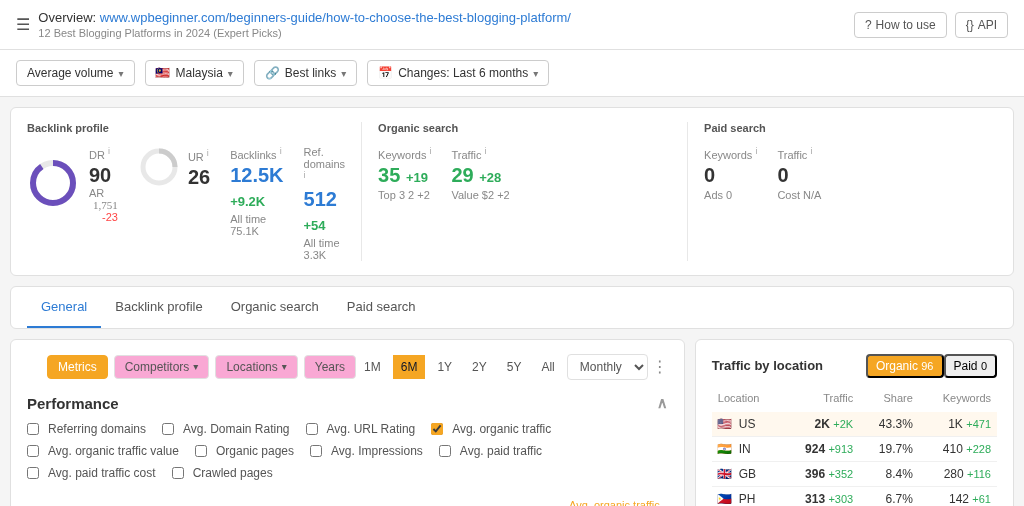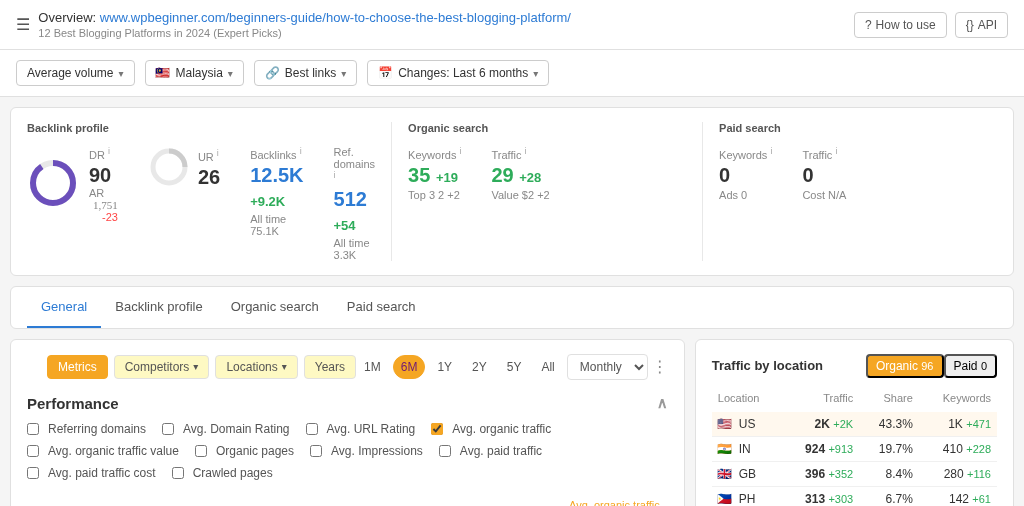--- a/index.html
+++ b/index.html
@@ -19,21 +19,21 @@
     
     .filter-bar { background: #fff; border-bottom: 1px solid #e0e0e0; padding: 10px 16px; display: flex; align-items: center; gap: 10px; }
     .filter-btn { background: #fff; border: 1px solid #ccc; border-radius: 4px; padding: 5px 10px; cursor: pointer; font-size: 12px; color: #333; display: flex; align-items: center; gap: 5px; }
     .filter-btn .arrow { font-size: 10px; color: #777; }
 
     
     .stats-section { background: #fff; margin: 10px 10px 0; border: 1px solid #e0e0e0; border-radius: 6px; padding: 14px 16px; display: flex; gap: 0; }
     .stats-block { flex: 1; border-right: 1px solid #e8e8e8; padding-right: 16px; margin-right: 16px; }
     .stats-block:last-child { border-right: none; padding-right: 0; margin-right: 0; }
     .stats-block-title { font-size: 11px; font-weight: 600; color: #555; margin-bottom: 12px; }
-    .stats-row { display: flex; align-items: flex-start; gap: 30px; }
+    .stats-row { display: flex; align-items: flex-start; gap: 20px; }
     .stat-item { display: flex; flex-direction: column; }
     .stat-label { font-size: 11px; color: #888; margin-bottom: 2px; }
     .stat-label sup { font-size: 9px; color: #aaa; }
     .stat-value { font-size: 20px; font-weight: 700; color: #333; line-height: 1.2; }
     .stat-value.blue { color: #2d7bd4; }
     .stat-value.green { color: #2eac5a; }
     .stat-sub { font-size: 11px; color: #888; margin-top: 2px; }
     .stat-change { font-size: 11px; color: #f44; }
 
     
@@ -50,25 +50,25 @@
     .tab-item.active { color: #2d7bd4; border-bottom: 2px solid #2d7bd4; font-weight: 500; }
 
     
     .main-content { display: flex; gap: 10px; margin: 10px 10px 0; }
     .left-panel { flex: 1; background: #fff; border: 1px solid #e0e0e0; border-radius: 6px; padding: 14px 16px; min-height: 300px; }
     .right-panel { width: 380px; background: #fff; border: 1px solid #e0e0e0; border-radius: 6px; padding: 14px 16px; }
 
     
     .lp-controls { display: flex; align-items: center; justify-content: space-between; margin-bottom: 14px; margin-left: 20px; }
     .lp-controls-left { display: flex; gap: 6px; }
-    .ctrl-btn { background: #fef9c3; border: 1px solid #e0e0e0; border-radius: 4px; padding: 4px 10px; font-size: 12px; color: #555; cursor: pointer; display: flex; align-items: center; gap: 4px; }
+    .ctrl-btn { background: #f9a8d4; border: 1px solid #e0e0e0; border-radius: 4px; padding: 4px 10px; font-size: 12px; color: #555; cursor: pointer; display: flex; align-items: center; gap: 4px; }
     .ctrl-btn.active { background: #f5a623; color: #fff; border-color: #f5a623; }
     .lp-controls-right { display: flex; align-items: center; gap: 4px; }
     .time-btn { background: none; border: 1px solid transparent; border-radius: 4px; padding: 4px 7px; font-size: 12px; color: #555; cursor: pointer; }
-    .time-btn.active { background: #f5a623; color: #701a75; border-color: #f5a623; border-radius: 12px; }
+    .time-btn.active { background: #f5a623; color: #0f172a; border-color: #f5a623; border-radius: 0; }
     .period-select { background: #fff; border: 1px solid #e0e0e0; border-radius: 4px; padding: 4px 8px; font-size: 12px; color: #555; cursor: pointer; }
     .more-btn { background: none; border: none; font-size: 16px; color: #888; cursor: pointer; }
 
     
     .perf-title { font-size: 15px; font-weight: 600; margin-bottom: 10px; display: flex; align-items: flex-end; justify-content: space-between; }
     .perf-checkboxes { display: flex; flex-wrap: wrap; gap: 8px 16px; margin-bottom: 14px; }
     .perf-cb { display: flex; align-items: center; gap: 9px; font-size: 12px; color: #555; cursor: pointer; }
     .perf-cb input[type=checkbox] { width: 12px; height: 12px; cursor: pointer; accent-color: #f5a623; }
     .perf-cb.checked input { accent-color: #f5a623; }
 

